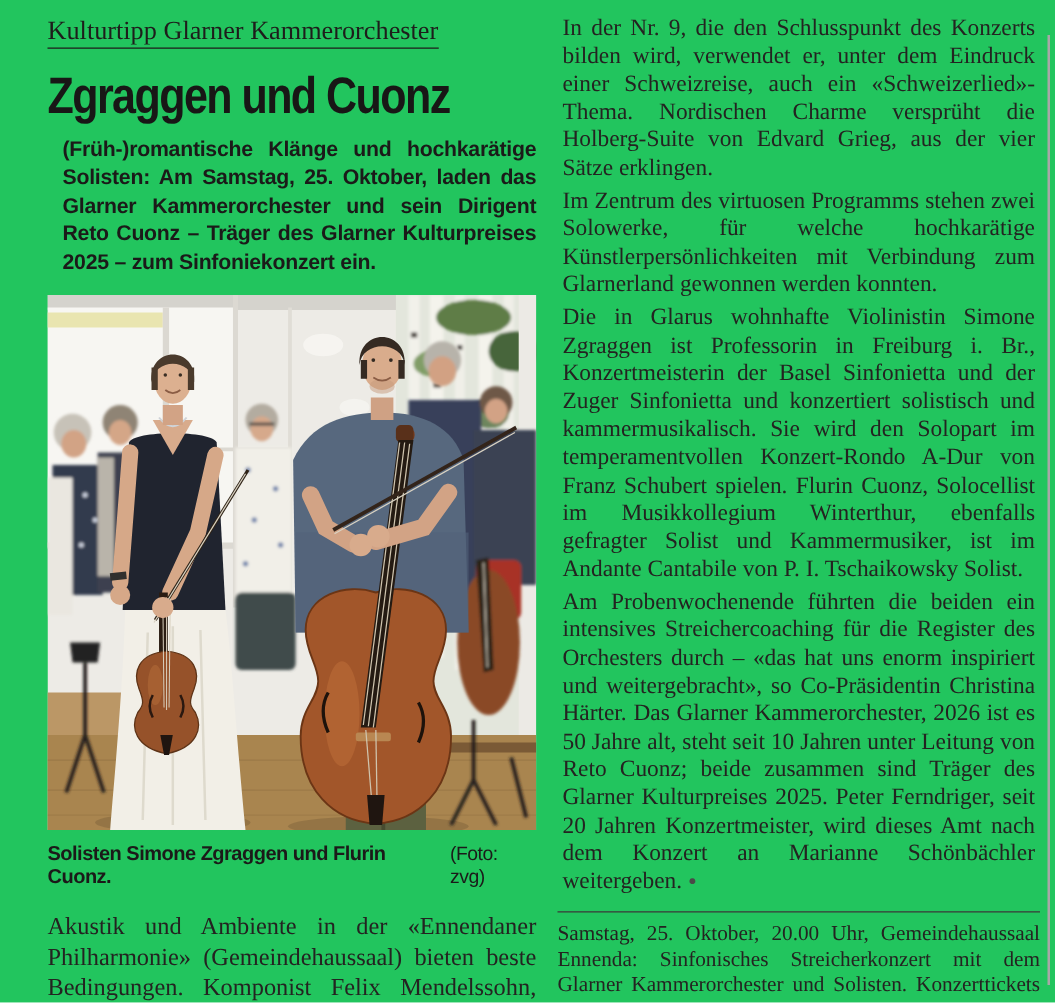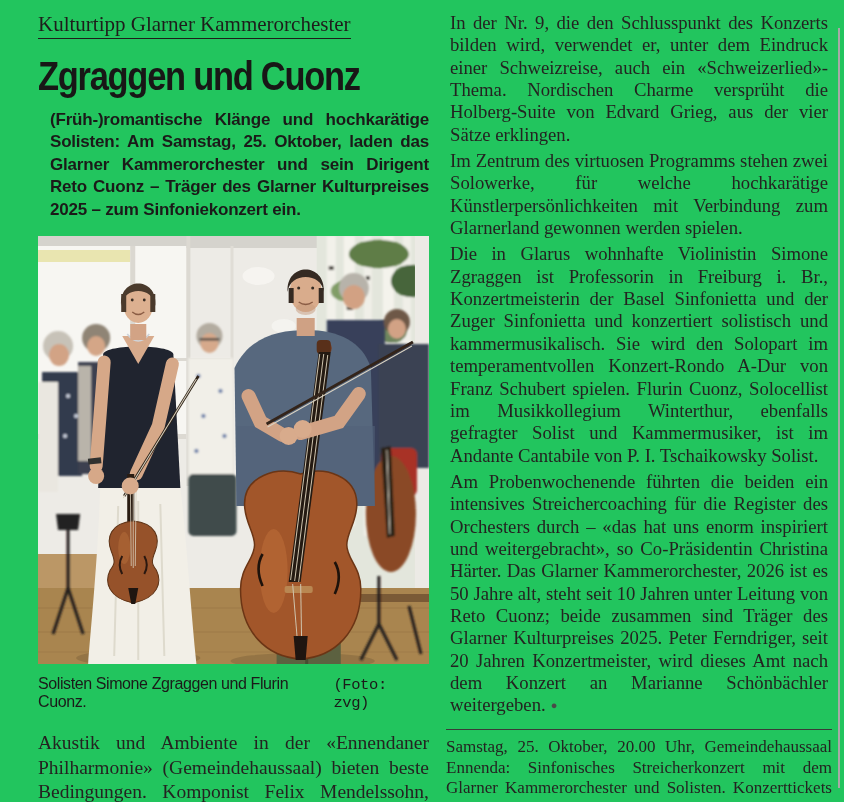--- a/index.html
+++ b/index.html
@@ -15,22 +15,22 @@
      font-size:41px;letter-spacing:-1.5px;white-space:nowrap;color:#181716;
      transform:scaleX(.84);transform-origin:0 50%;}
 
   .lede{margin:9px 0 0 12px;font-family:"Liberation Sans",sans-serif;font-weight:bold;
      font-size:17px;line-height:22.4px;letter-spacing:-0.2px;text-align:justify;color:#1b1a19;}
 
   .photo{margin-top:15px;width:391px;height:428px;line-height:0;}
 
   .caption-row{display:flex;justify-content:space-between;align-items:baseline;margin-top:11px;
      font-family:"Liberation Sans",sans-serif;letter-spacing:-0.4px;color:#1b1a19;}
-  .caption{font-weight:normal;font-size:16px;}
-  .credit{font-size:15.5px;font-family:Liberation Mono, monospace;}
+  .caption{font-weight:bold;font-size:16px;}
+  .credit{font-size:15.5px;}
 
   .left-body{margin:19px 0 0 0;font-size:19.5px;line-height:24.6px;text-align:justify;}
 
   .rp{margin:4px;font-size:18.7px;line-height:22.35px;text-align:justify;}
   .endmark{font-size:11px;color:#4a4a48;margin-left:5px;vertical-align:2px;}
 
   .infobox{margin-top:12px;border-top:1.5px solid #3a3a38;padding-top:7px;}
   .info{margin:0;font-size:17px;line-height:20.9px;text-align:justify;}
 
   .col-rule{position:absolute;left:838px;top:28px;width:2px;height:760px;background:#a8a8a6;}
@@ -229,21 +229,21 @@
     <div class="caption-row">
       <span class="caption">Solisten Simone Zgraggen und Flurin Cuonz.</span>
       <span class="credit">(Foto: zvg)</span>
     </div>
 
     <p class="left-body">Akustik und Ambiente in der «Ennendaner Philharmonie» (Gemeindehaussaal) bieten beste Bedingungen. Komponist Felix Mendelssohn, selbst Geiger, liebte das Format der Streichersinfonie.</p>
   </div>
 
   <div class="col-right">
     <p class="rp">In der Nr. 9, die den Schlusspunkt des Konzerts bilden wird, verwendet er, unter dem Eindruck einer Schweizreise, auch ein «Schweizerlied»-Thema. Nordischen Charme versprüht die Holberg-Suite von Edvard Grieg, aus der vier Sätze erklingen.</p>
-    <p class="rp">Im Zentrum des virtuosen Programms stehen zwei Solowerke, für welche hochkarätige Künstlerpersönlichkeiten mit Verbindung zum Glarnerland gewonnen werden spielen.</p>
+    <p class="rp">Im Zentrum des virtuosen Programms stehen zwei Solowerke, für welche hochkarätige Künstlerpersönlichkeiten mit Verbindung zum Glarnerland gewonnen werden konnten.</p>
     <p class="rp">Die in Glarus wohnhafte Violinistin Simone Zgraggen ist Professorin in Freiburg i. Br., Konzertmeisterin der Basel Sinfonietta und der Zuger Sinfonietta und konzertiert solistisch und kammermusikalisch. Sie wird den Solopart im temperamentvollen Konzert-Rondo A-Dur von Franz Schubert spielen. Flurin Cuonz, Solocellist im Musikkollegium Winterthur, ebenfalls gefragter Solist und Kammermusiker, ist im Andante Cantabile von P. I. Tschaikowsky Solist.</p>
     <p class="rp"><span>Am Probenwochenende führten die beiden ein intensives Streichercoaching für die Register des Orchesters durch – «das hat uns enorm inspiriert und weitergebracht», so Co-Präsidentin Christina Härter. Das Glarner Kammerorchester, 2026 ist es 50 Jahre alt, steht seit 10 Jahren unter Leitung von Reto Cuonz; beide zusammen sind Träger des Glarner Kulturpreises 2025. Peter Ferndriger, seit 20 Jahren Konzertmeister, wird dieses Amt nach dem Konzert an Marianne Schönbächler weitergeben.</span><span class="endmark">●</span></p>
 
     <div class="infobox">
       <p class="info"><span>Samstag, 25. Oktober, 20.00 Uhr, Gemeindehaussaal Ennenda: Sinfonisches Streicherkonzert mit dem Glarner Kammerorchester und Solisten. Konzerttickets gibt es mit Vorverkaufsrabatt bei Baeschlin Bücher ab 29. September. Mehr: </span></p>
     </div>
   </div>
 
   <div class="col-rule"></div>
 </div>

